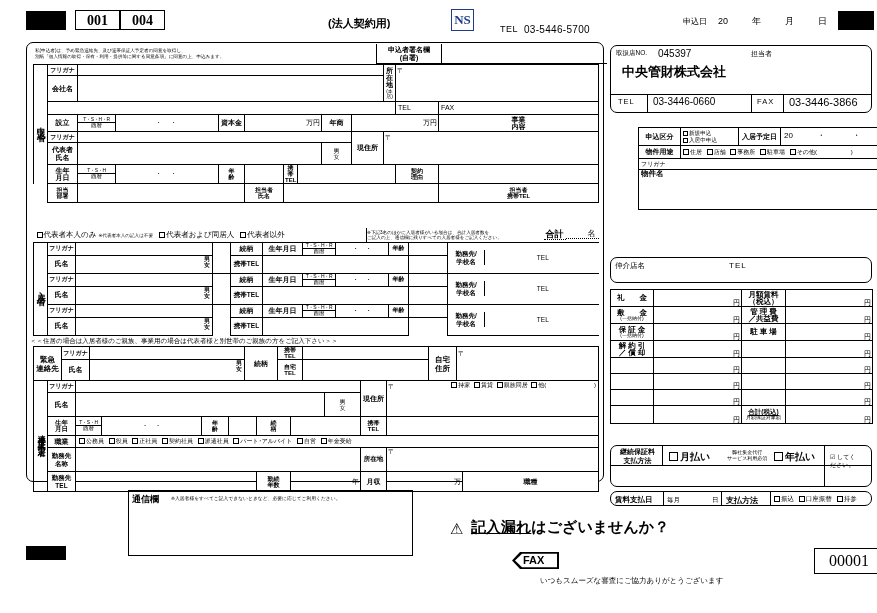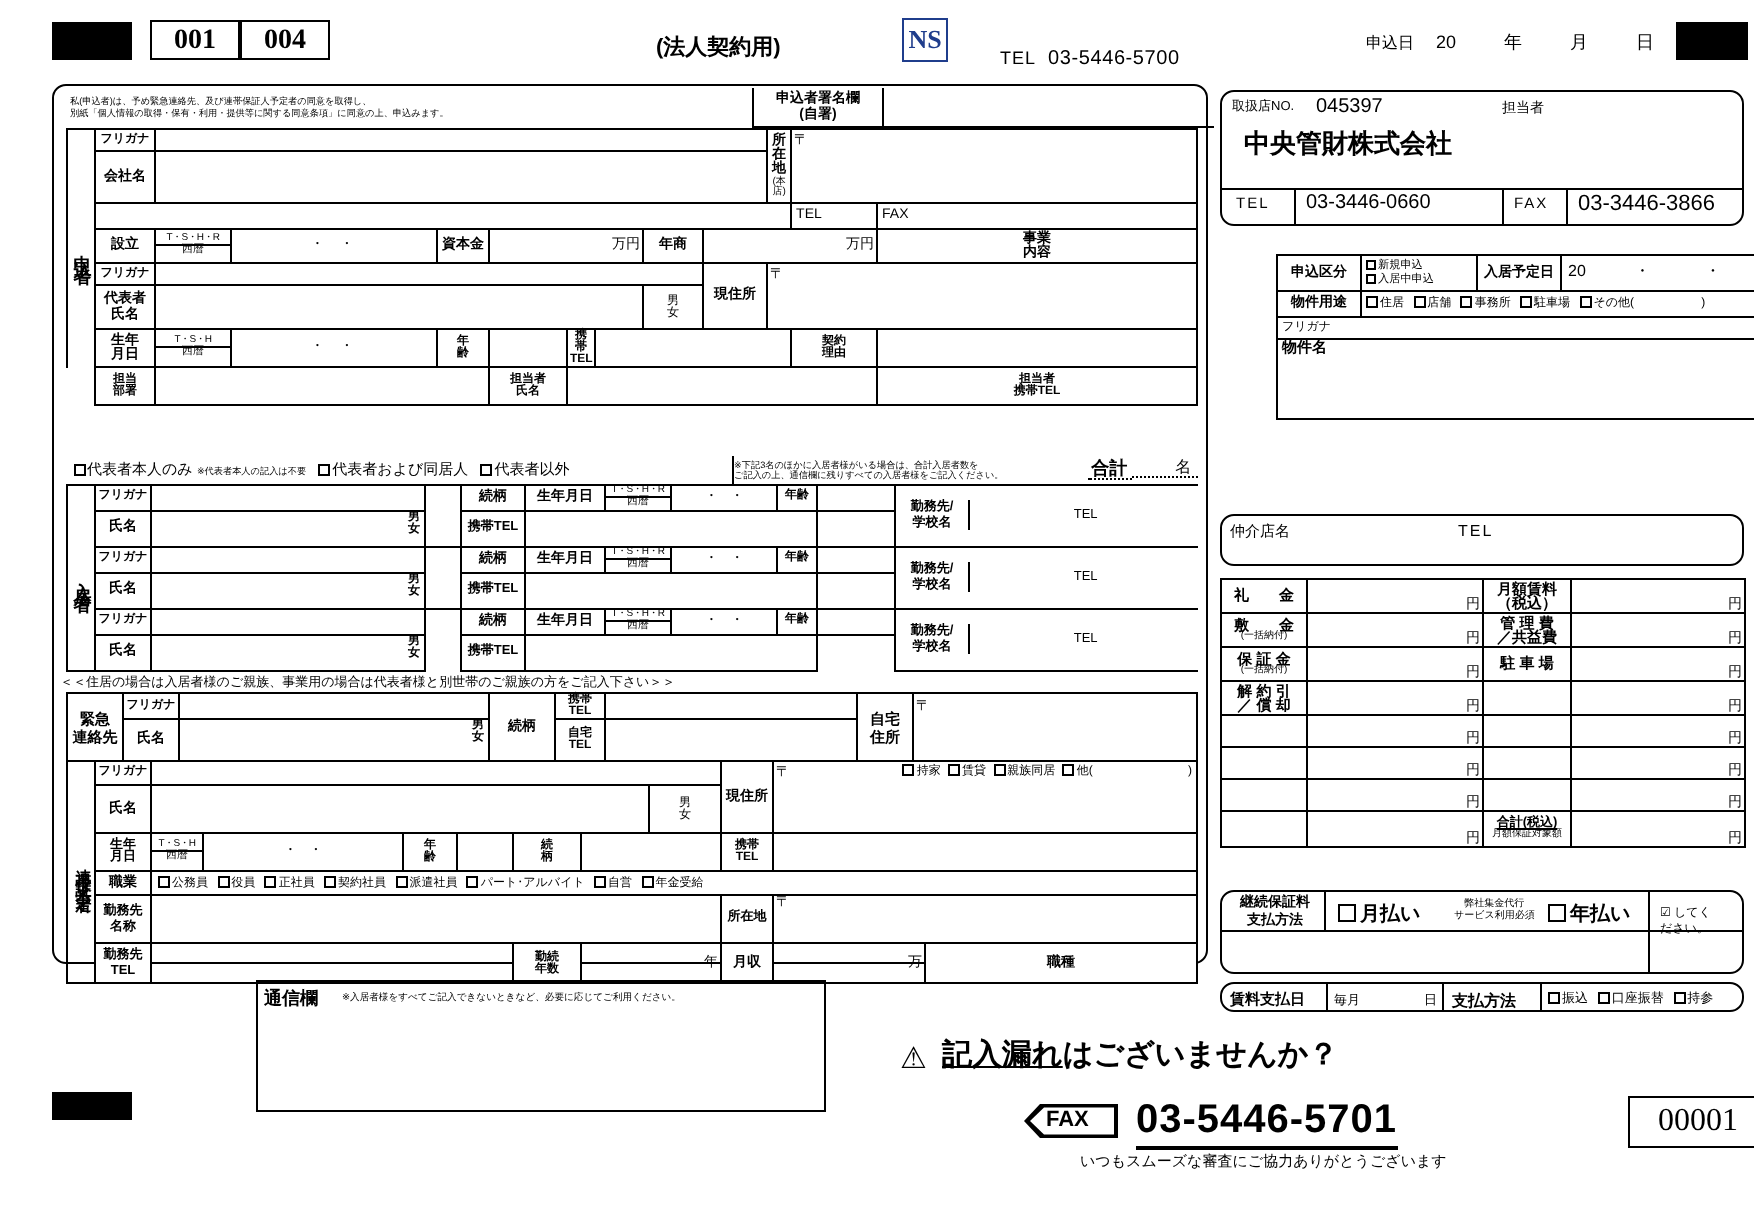--- a/index.html
+++ b/index.html
@@ -729,16 +729,15 @@
   <div class="abs" style="left:21px;top:0px;font-size:15px;font-weight:bold;">
     <u class="ul">記入漏れ</u><span>はございませんか？</span>
   </div>
   <div class="abs" style="left:62px;top:34px;width:48px;height:17px;">
     <svg width="48" height="17" viewBox="0 0 48 17">
       <polygon points="0,8.5 8,0 47,0 47,17 8,17" fill="#000"></polygon>
       <polygon points="3,8.5 10,1.8 45,1.8 45,15.2 10,15.2" fill="#fff"></polygon>
     </svg>
     <div class="abs" style="left:11px;top:2px;font-size:11px;font-weight:bold;">FAX</div>
   </div>
-  <div class="abs" style="left:118px;top:31px;font-size:20px;font-weight:bold;border-bottom:2px solid #000;padding-bottom:1px;letter-spacing:0.5px;">03-5446-5701</div>
   <div class="abs" style="left:90px;top:58px;font-size:7.5px;">いつもスムーズな審査にご協力ありがとうございます</div>
   <div class="abs" style="left:364px;top:30px;width:70px;height:26px;border:1.6px solid #000;display:flex;align-items:center;justify-content:center;font-size:16px;font-family:'Liberation Serif',serif;">00001</div>
 </div>
 
 </body></html>

